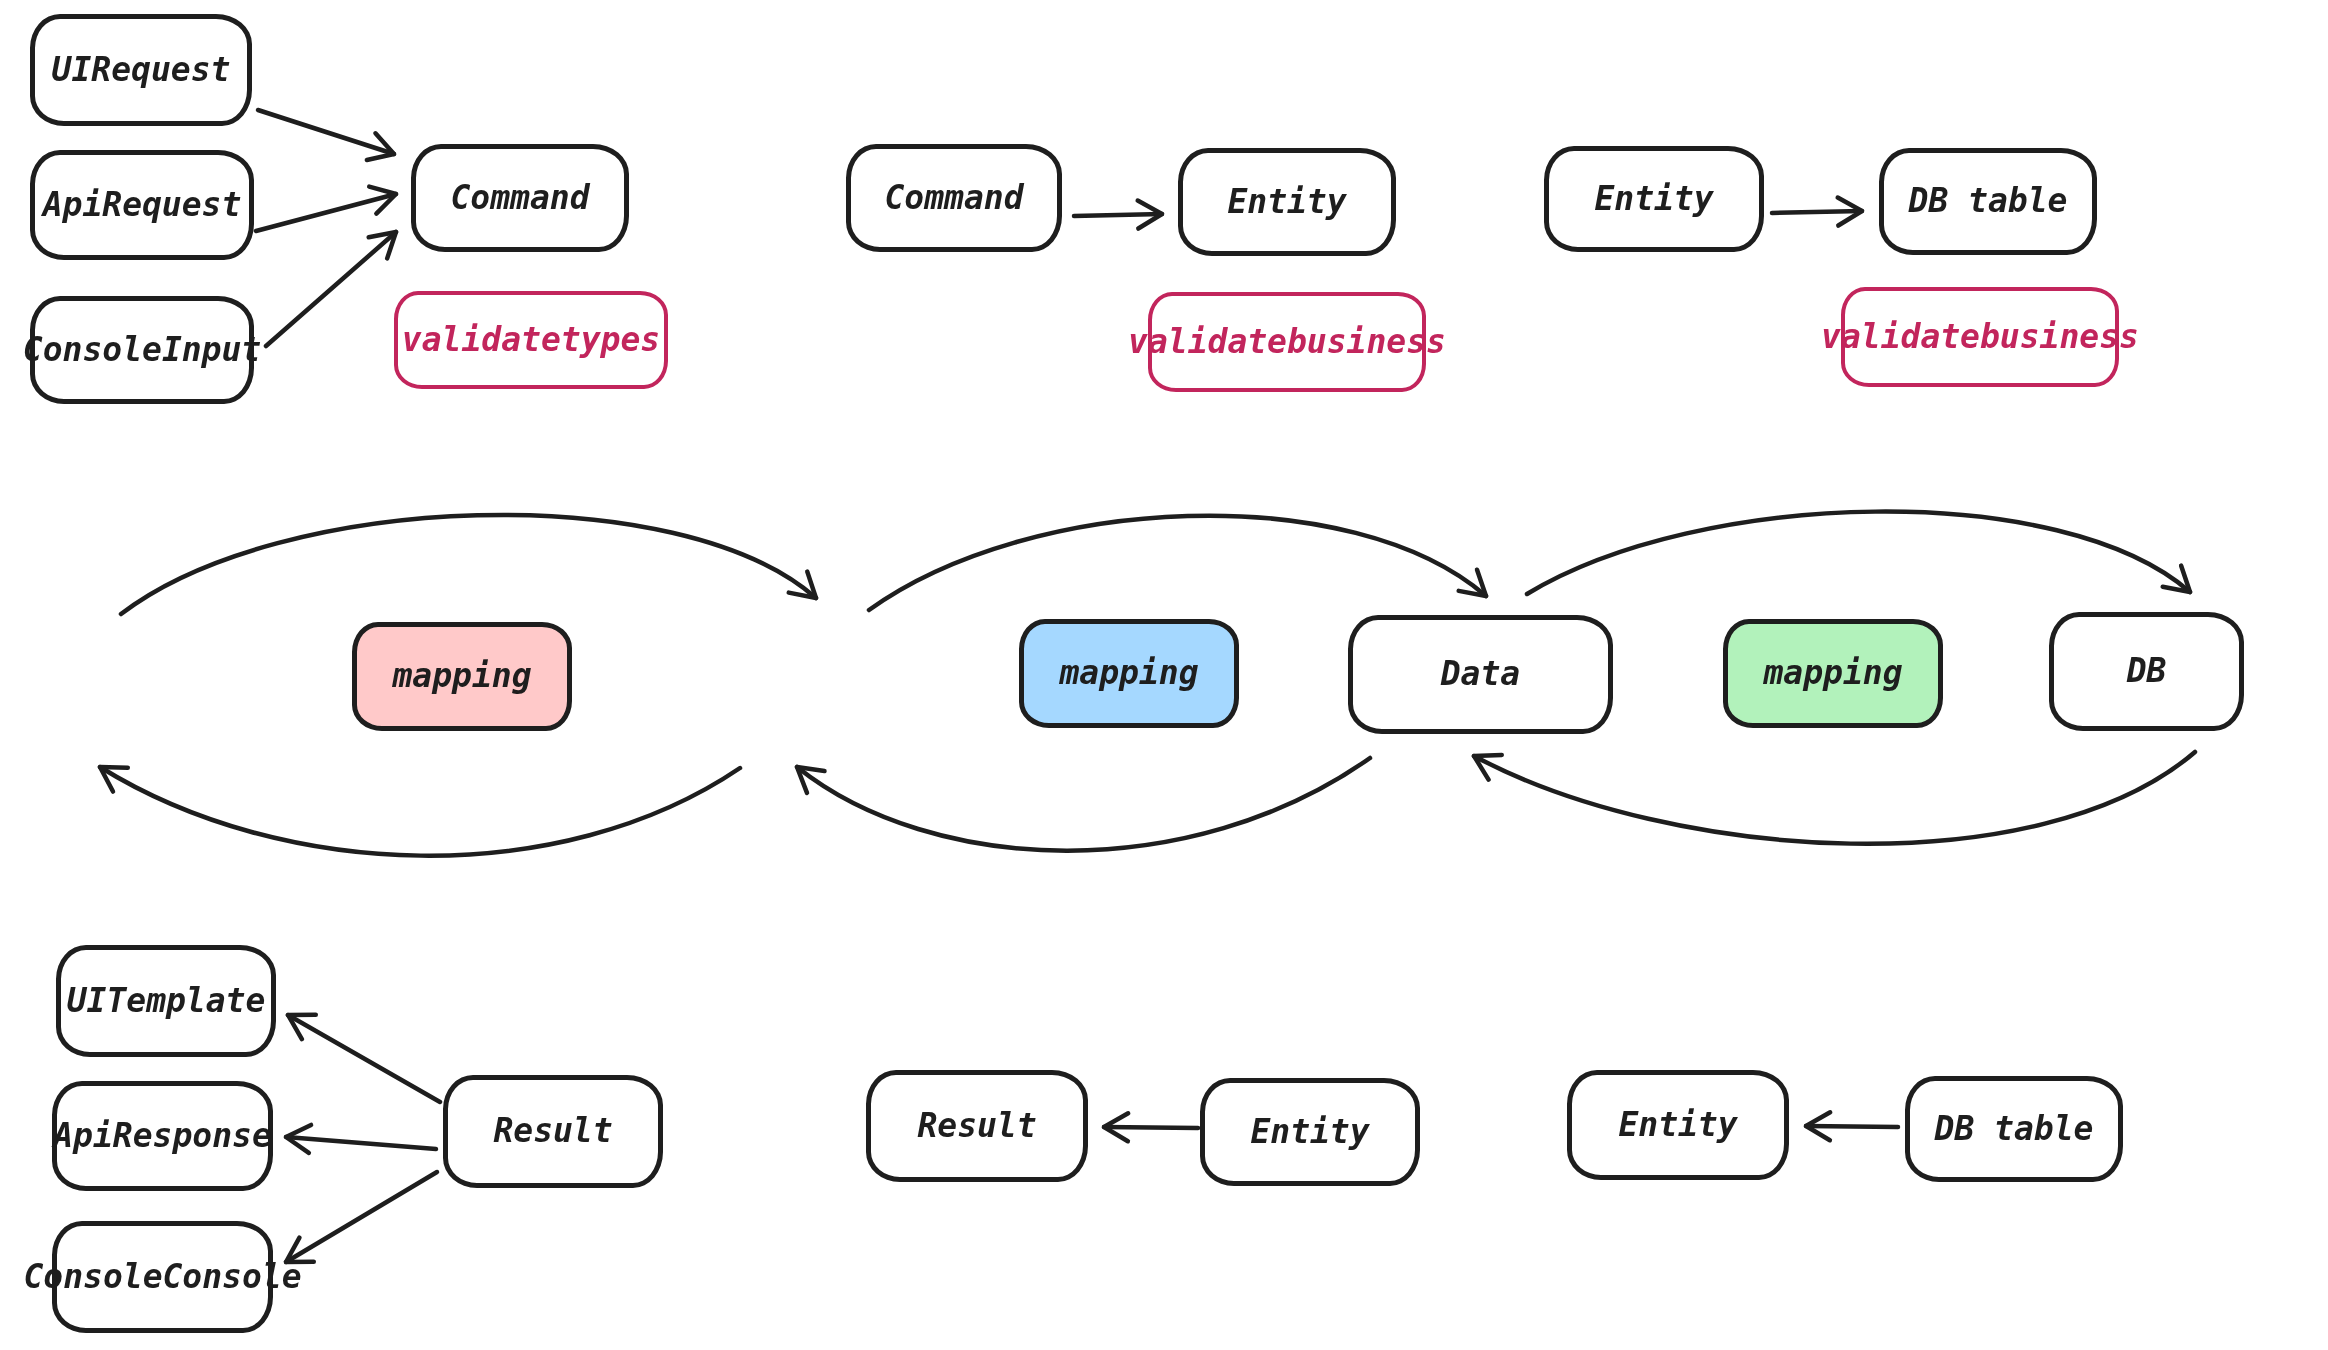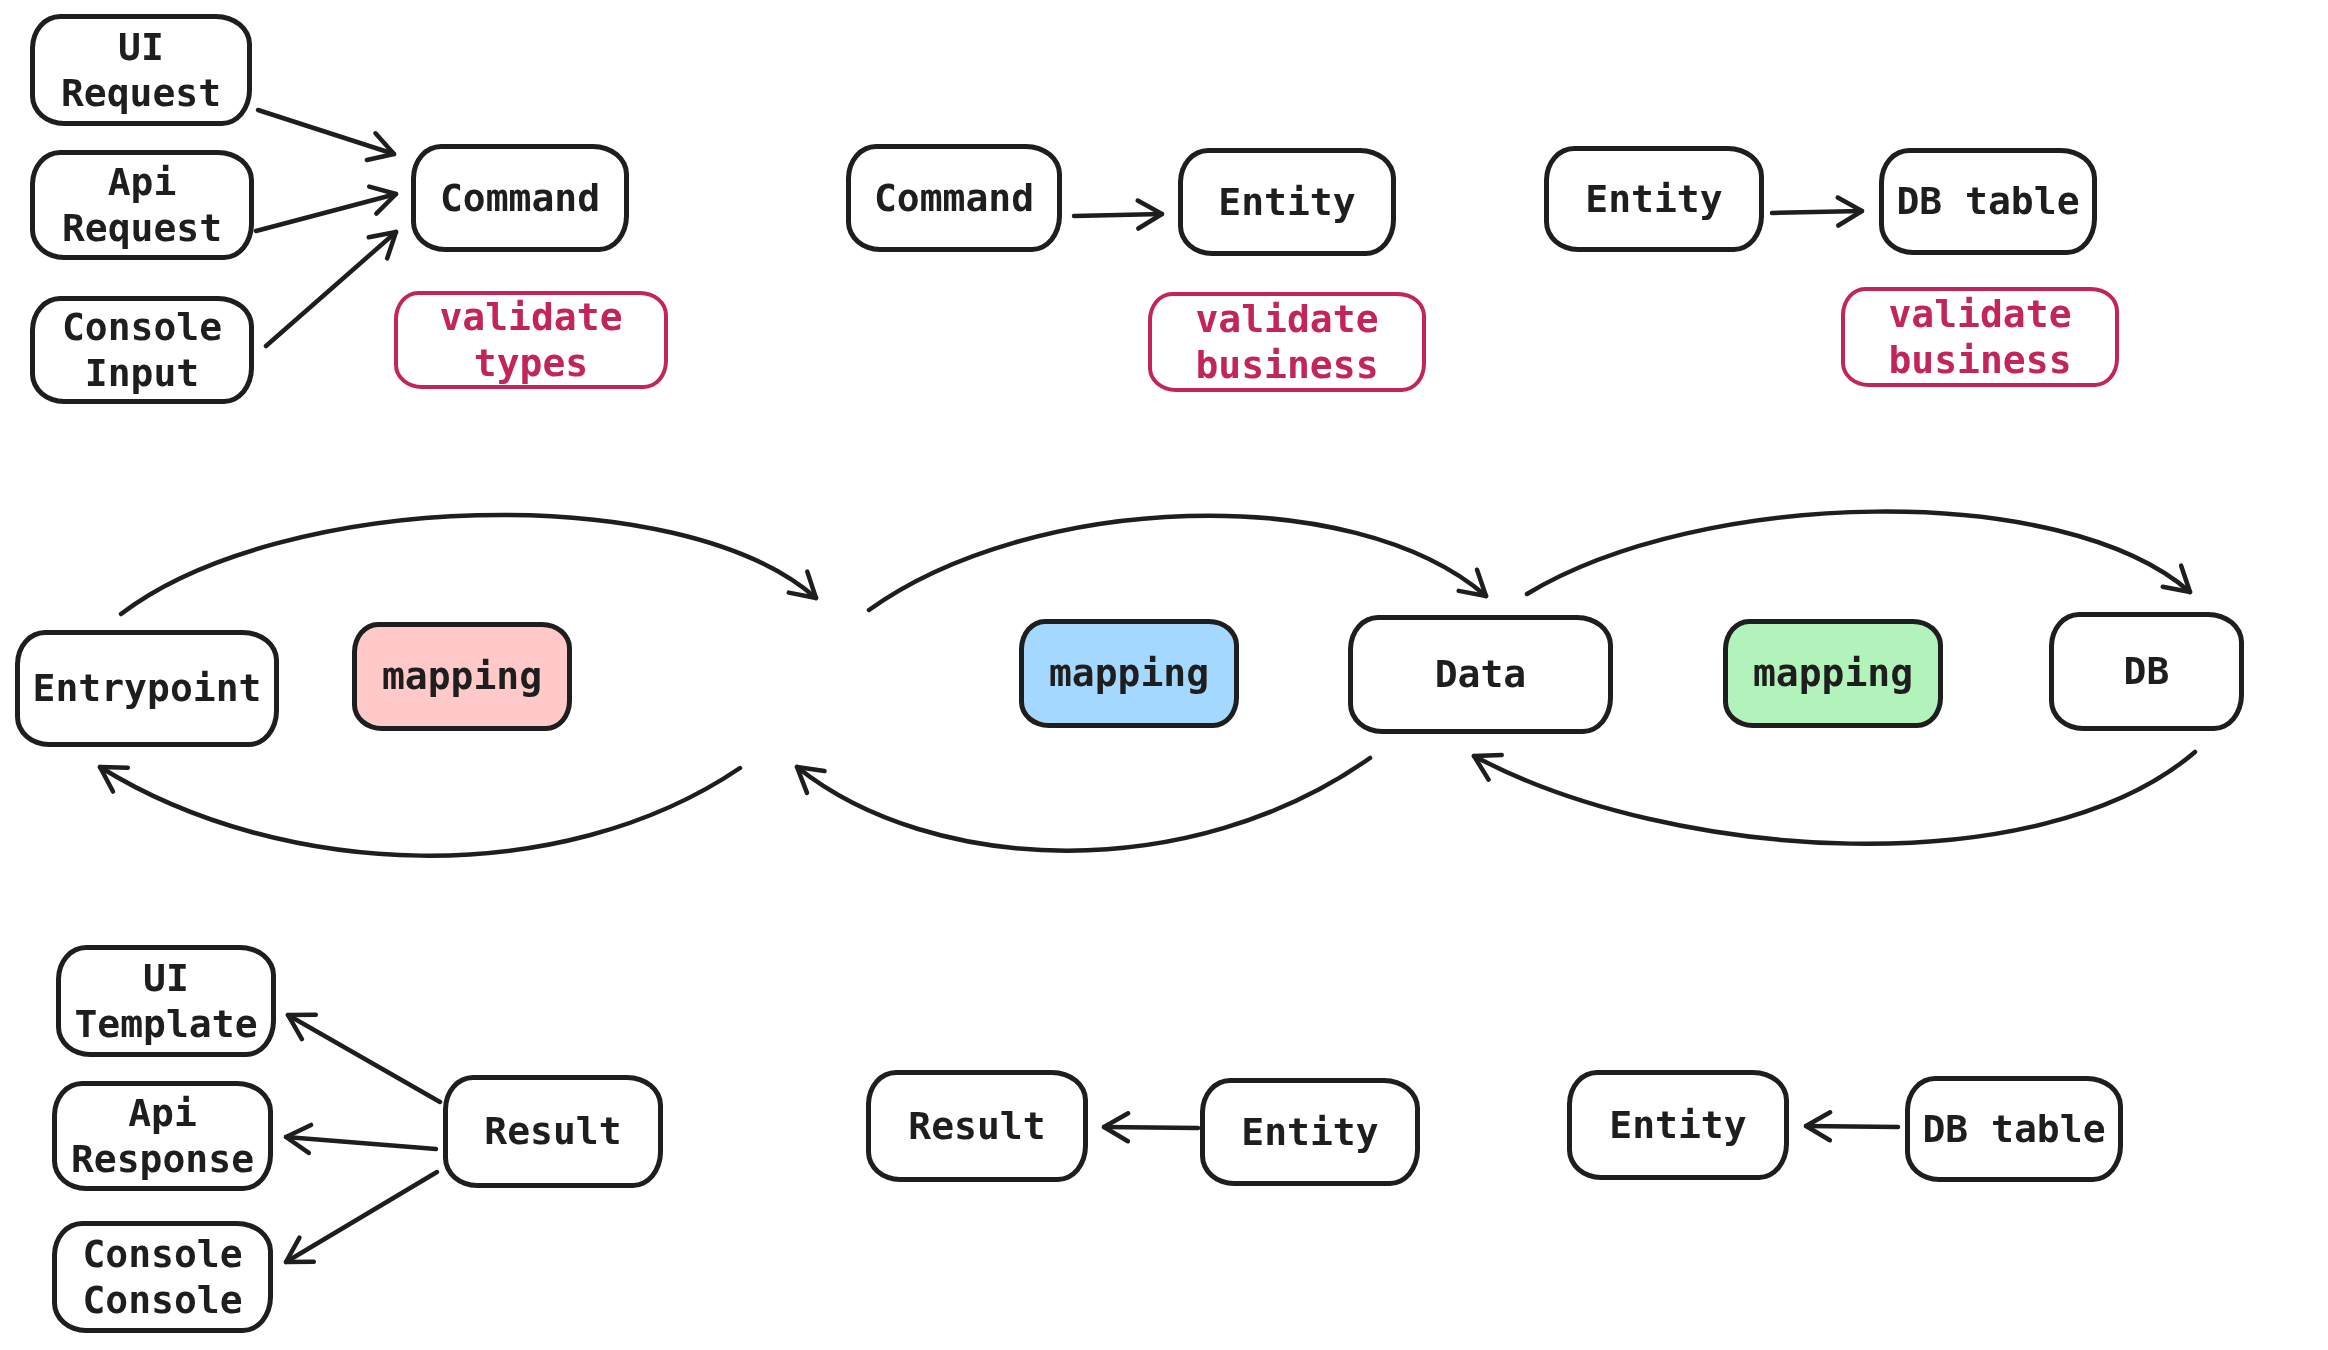--- a/index.html
+++ b/index.html
@@ -18,30 +18,31 @@
     background:var(--canvas_bg);
     font-family:"DejaVu Sans Mono","Liberation Mono",monospace;
     overflow:hidden;
   }
   .edges{position:absolute;left:0;top:0;width:100%;height:100%;pointer-events:none;}
   .edge{stroke:var(--stroke);stroke-width:4.5;fill:none;stroke-linecap:round;}
   .ah{stroke:var(--stroke);stroke-width:4.5;fill:none;stroke-linecap:round;stroke-linejoin:round;}
   .box{
     position:absolute;
     box-sizing:border-box;
-    display:flex;flex-direction:column;
+    display:flex;flex-direction:row;
     align-items:center;justify-content:center;
     border:5px solid var(--stroke);
     background:var(--node_fill);
     color:var(--stroke);
     border-radius:30px 36px 30px 34px / 34px 30px 36px 30px;
-    font-size:38px;font-weight:700;
+    font-size:33px;font-weight:700;
     line-height:1.22;
     text-align:center;
     letter-spacing:0px;
+    font-style:italic;
   }
   .box.mapping-pink{background:var(--mapping_pink);border-radius:26px 30px 26px 30px / 30px 26px 30px 26px;}
   .box.mapping-blue{background:var(--mapping_blue);border-radius:26px 30px 26px 30px / 30px 26px 30px 26px;}
   .box.mapping-green{background:var(--mapping_green);border-radius:26px 30px 26px 30px / 30px 26px 30px 26px;}
   .box.validate{
     border-color:var(--accent);
     color:var(--accent);
     border-width:4px;
     border-radius:24px 28px 24px 28px / 28px 24px 28px 24px;
   }
@@ -117,23 +118,20 @@
     <span class="line">Entity</span>
   </div>
   <div class="box" style="left:1879px;top:148px;width:218px;height:107px;">
     <span class="line">DB table</span>
   </div>
   <div class="box validate" style="left:1841px;top:287px;width:278px;height:100px;">
     <span class="line">validate</span>
     <span class="line">business</span>
   </div>
 
-  <div class="box" style="left:15px;top:630px;width:264px;height:117px;">
-    <span class="line">Entrypoint</span>
-  </div>
   <div class="box mapping-pink" style="left:352px;top:622px;width:220px;height:109px;">
     <span class="line">mapping</span>
   </div>
   <div class="box mapping-blue" style="left:1019px;top:619px;width:220px;height:109px;">
     <span class="line">mapping</span>
   </div>
   <div class="box" style="left:1348px;top:615px;width:265px;height:119px;">
     <span class="line">Data</span>
   </div>
   <div class="box mapping-green" style="left:1723px;top:619px;width:220px;height:109px;">

